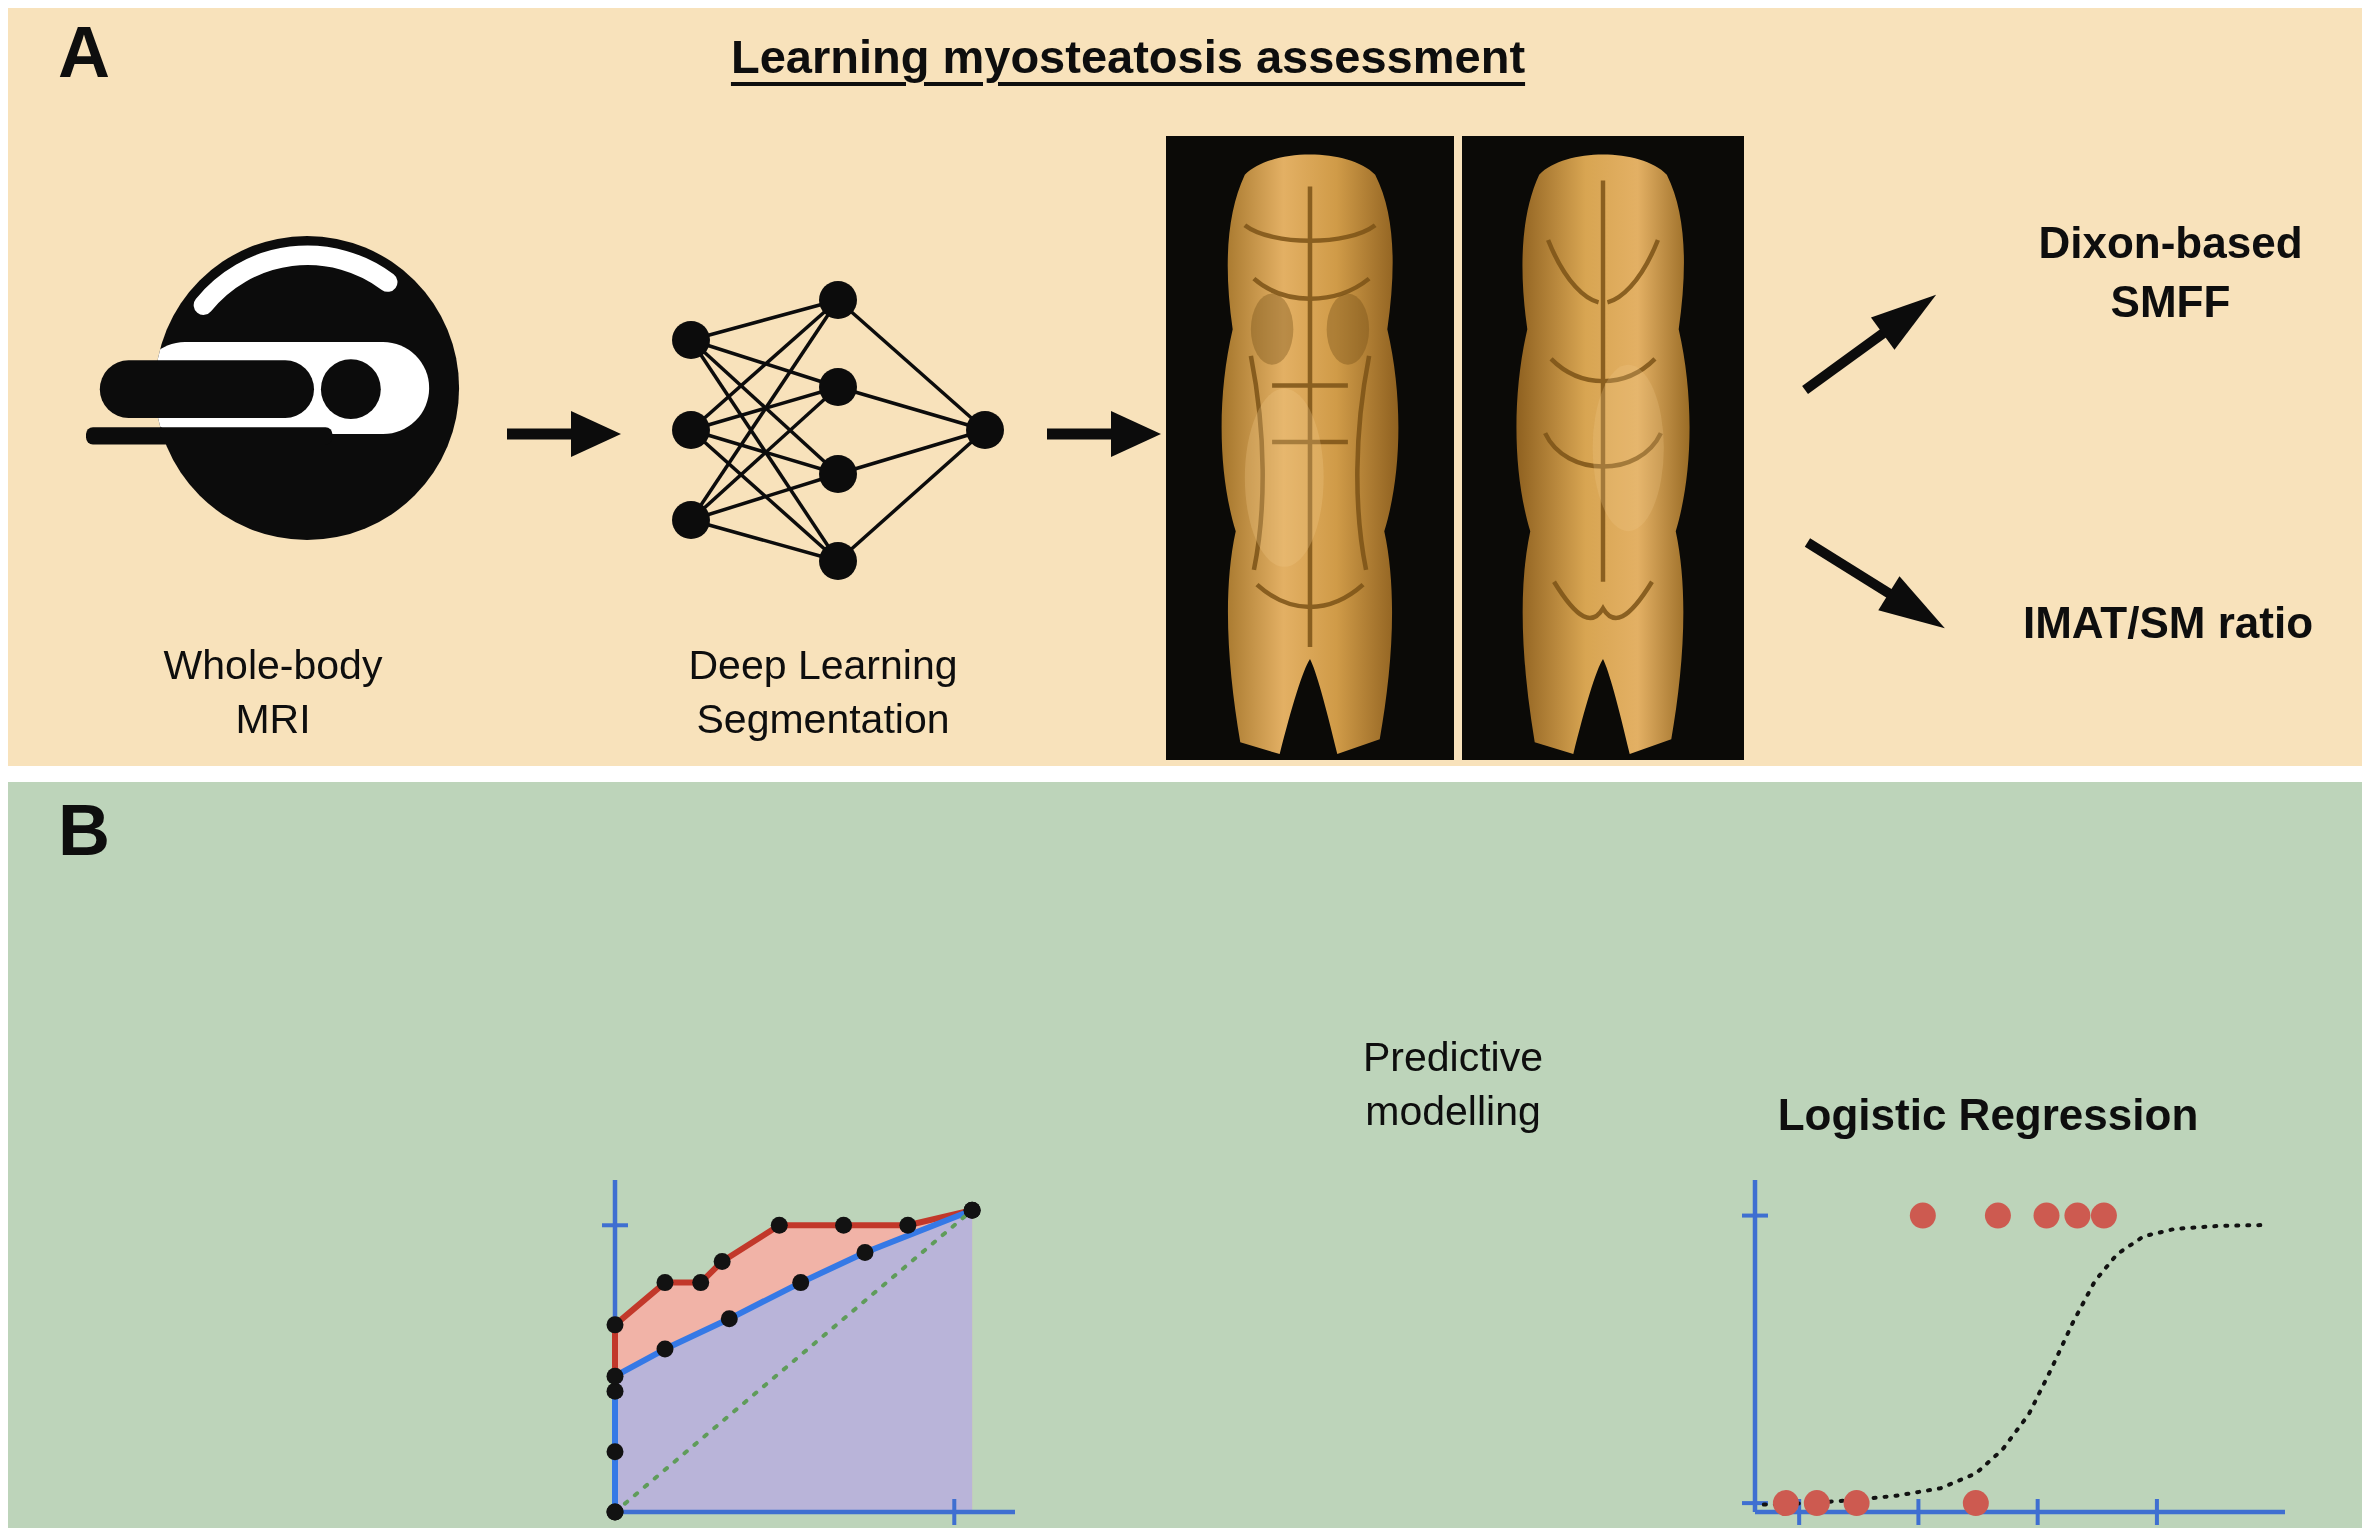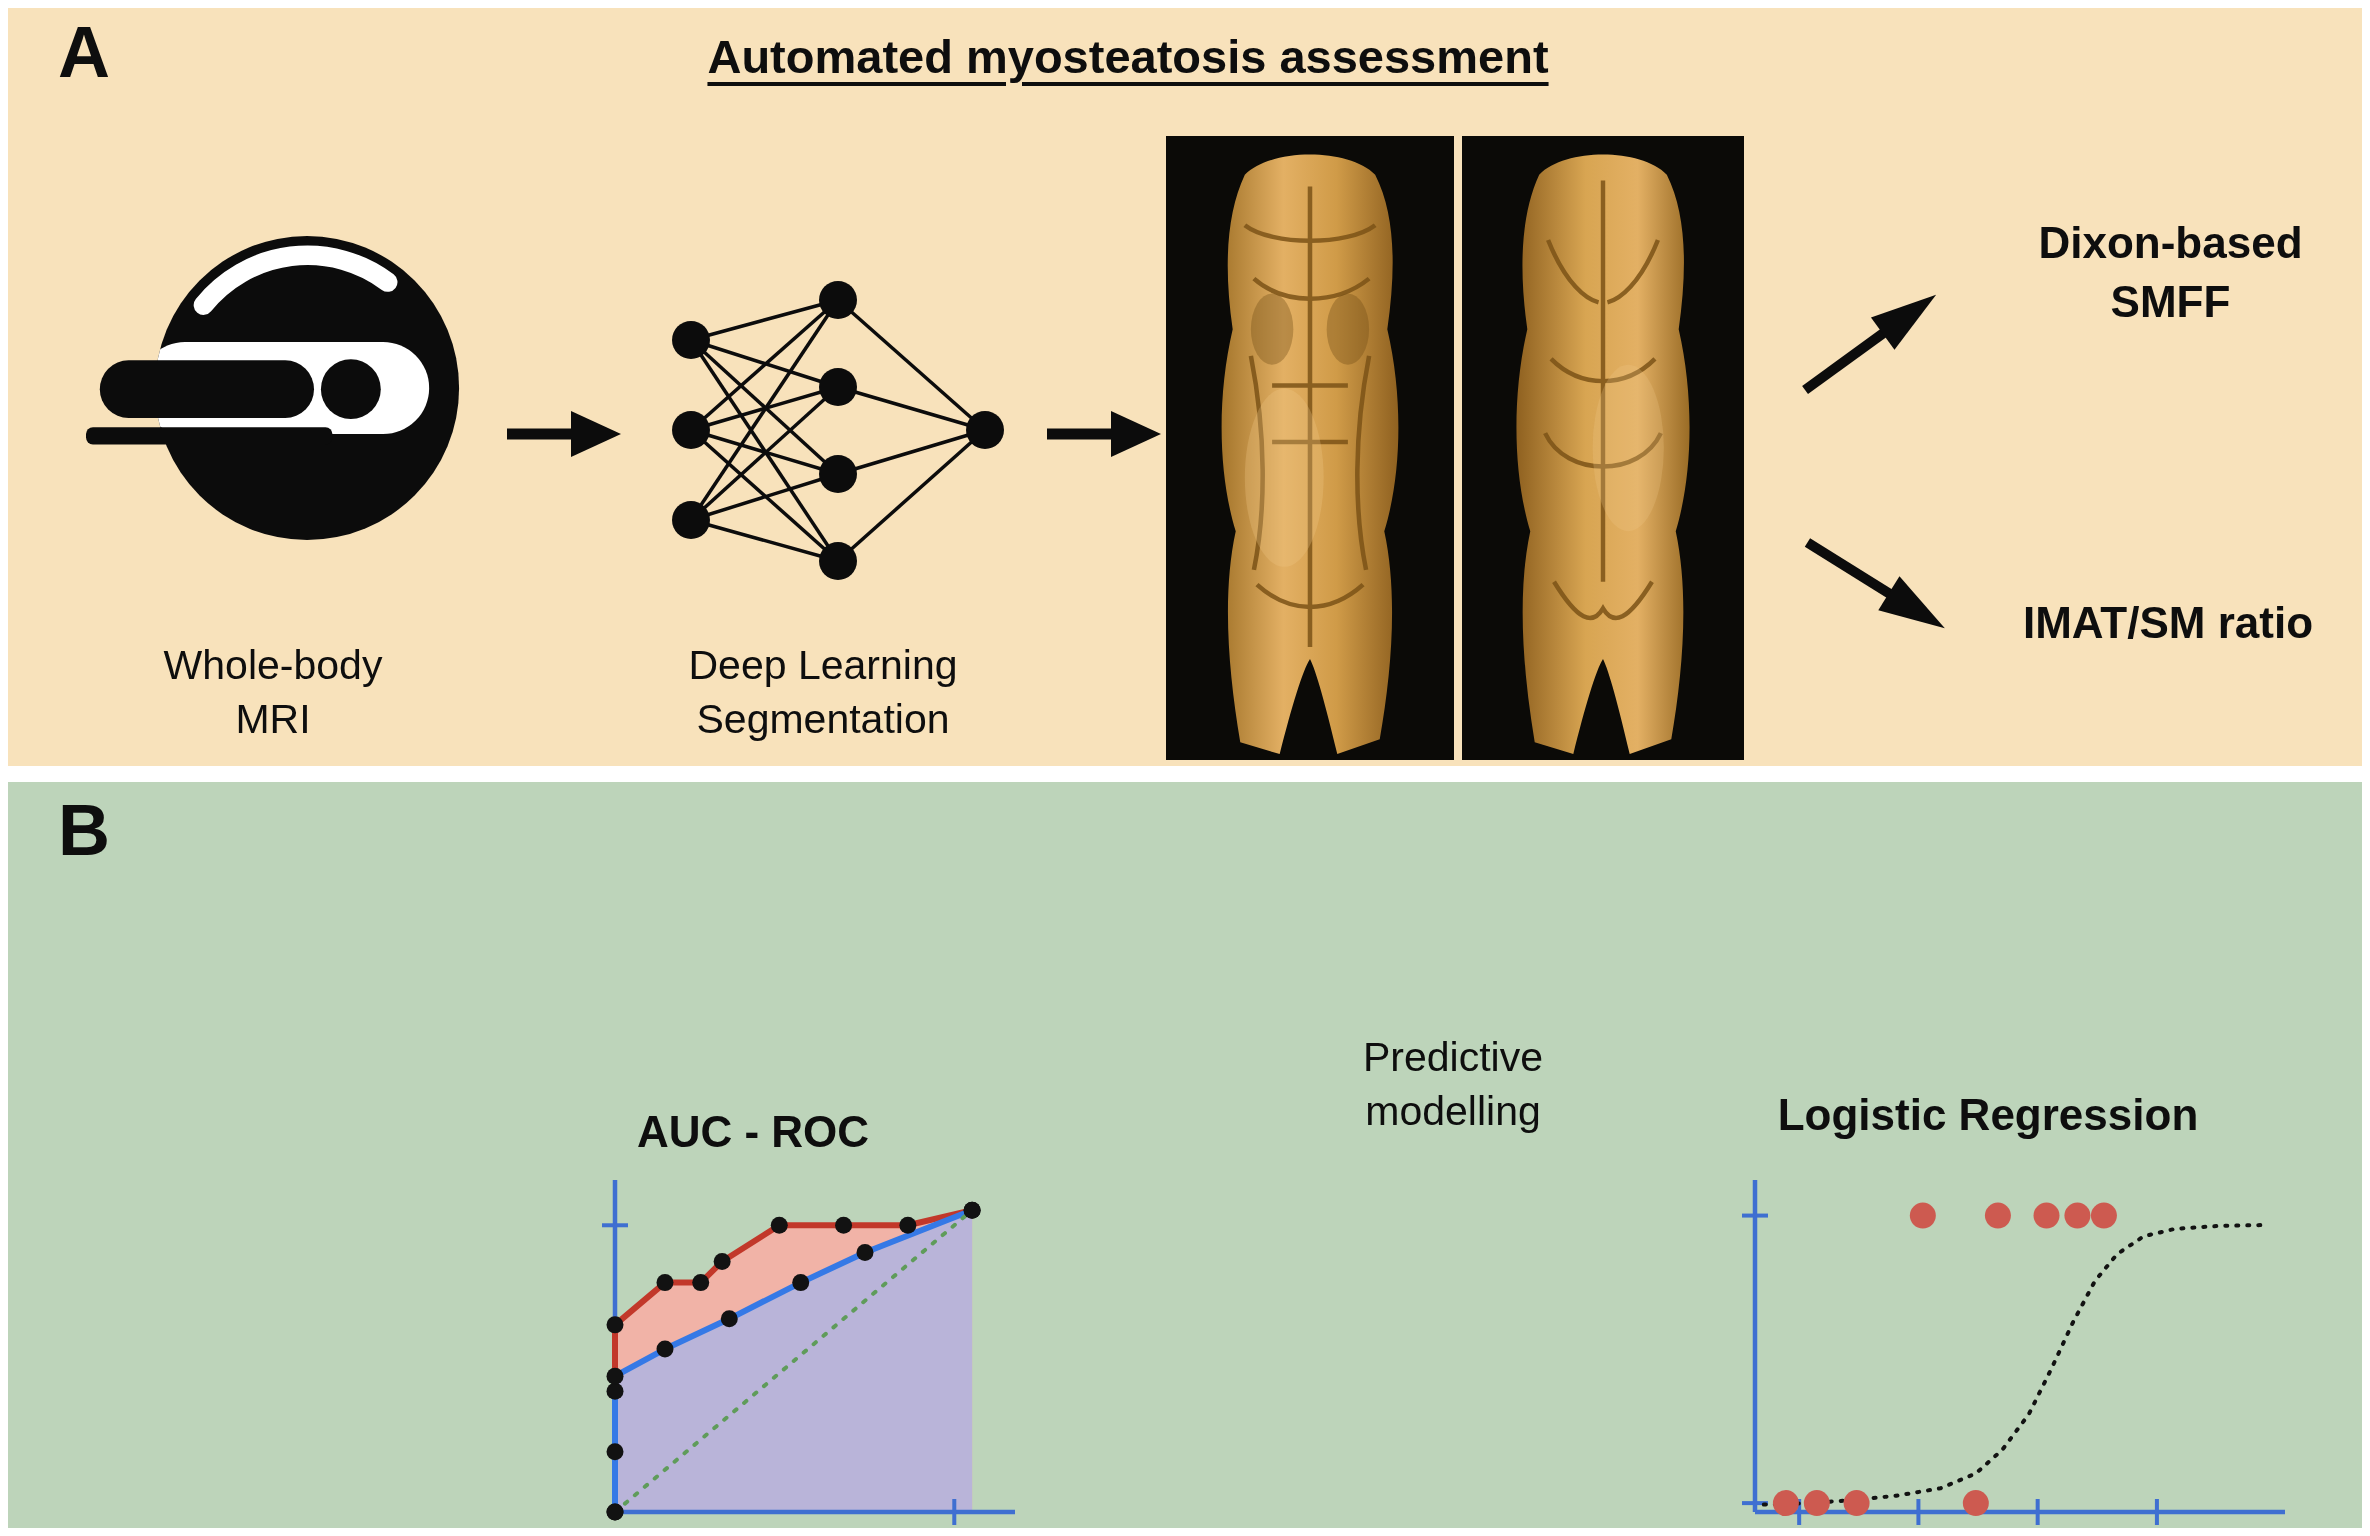--- a/index.html
+++ b/index.html
@@ -23,21 +23,21 @@
 </style>
 </head>
 <body>
 
 <div id="figure">
 
   <section class="panel" id="panel-a" style="background: rgb(248, 226, 187);">
 
     <div class="panel-letter" style="left:50px;top:8px">A</div>
 
-    <div class="panel-title" style="left:340px;top:14px;width:1560px">Automated myosteatosis assessment</div>
+    <div class="panel-title" style="left:340px;top:14px;width:1560px">Learning myosteatosis assessment</div>
 
     <svg class="abs" style="left:78px;top:200px" width="380" height="360" viewBox="0 0 330 300">
       <defs>
         <clipPath id="mriclip">
             <circle cx="192" cy="150" r="132"></circle>
           </clipPath>
       </defs>
       <circle cx="192" cy="150" r="132" fill="#0c0c0c"></circle>
       <path d="M 102 78 A 116 116 0 0 1 262 58" stroke="#ffffff" stroke-width="17" stroke-linecap="round" fill="none"></path>
       <rect x="46" y="110" width="252" height="80" rx="40" fill="#ffffff" clip-path="url(#mriclip)"></rect>
@@ -158,21 +158,20 @@
 SMFF</div>
     <div class="out-label" style="left:1945px;top:585px;width:430px">IMAT/SM ratio</div>
   </section>
 
   <section class="panel" id="panel-b" style="background: rgb(189, 212, 186);">
 
     <div class="panel-letter" style="left:50px;top:12px">B</div>
 
 
 
-    <div class="chart-title" style="left:470px;top:325px;width:550px">AUC - ROC</div>
 
     <svg class="abs" style="left:585px;top:386px" width="430" height="358">
         <polygon points="22,344 22,283.6363636363636 22,223.27272727272725 22,156.87272727272727 72,114.61818181818185 107.7142857142857,114.61818181818185 129.14285714285714,93.49090909090913 186.28571428571428,57.27272727272731 250.57142857142856,57.27272727272731 314.8571428571428,57.27272727272731 379.1428571428571,42.18181818181819 379.1428571428571,344 22,344" fill="#f1b3a7" fill-opacity="1"></polygon>
         <polygon points="22,344 22,208.1818181818182 72,181.01818181818183 136.28571428571428,150.83636363636364 207.7142857142857,114.61818181818185 271.99999999999994,84.43636363636364 379.1428571428571,42.18181818181819 379.1428571428571,344 22,344" fill="#b9b4d9" fill-opacity="1"></polygon>
         <line x1="22" y1="344" x2="22" y2="12" stroke="#3f6fd1" stroke-width="4.5"></line>
         <line x1="22" y1="344" x2="422" y2="344" stroke="#3f6fd1" stroke-width="4.5"></line>
         <line x1="361.2857142857142" y1="331" x2="361.2857142857142" y2="357" stroke="#3f6fd1" stroke-width="4"></line>
         <line x1="9" y1="57.27272727272731" x2="35" y2="57.27272727272731" stroke="#3f6fd1" stroke-width="4"></line>
         <polyline points="22,344 22,283.6363636363636 22,223.27272727272725 22,156.87272727272727 72,114.61818181818185 107.7142857142857,114.61818181818185 129.14285714285714,93.49090909090913 186.28571428571428,57.27272727272731 250.57142857142856,57.27272727272731 314.8571428571428,57.27272727272731 379.1428571428571,42.18181818181819" fill="none" stroke="#c2382a" stroke-width="6" stroke-linejoin="round" stroke-linecap="round"></polyline>
         <polyline points="22,344 22,208.1818181818182 72,181.01818181818183 136.28571428571428,150.83636363636364 207.7142857142857,114.61818181818185 271.99999999999994,84.43636363636364 379.1428571428571,42.18181818181819" fill="none" stroke="#3579e6" stroke-width="6" stroke-linejoin="round" stroke-linecap="round"></polyline>

